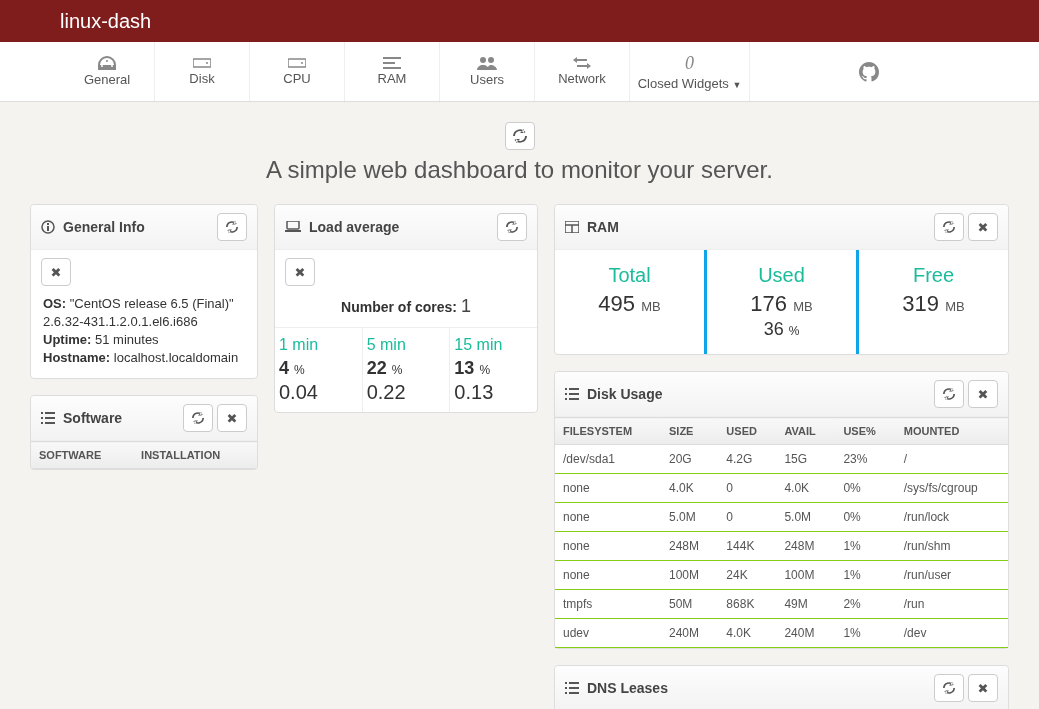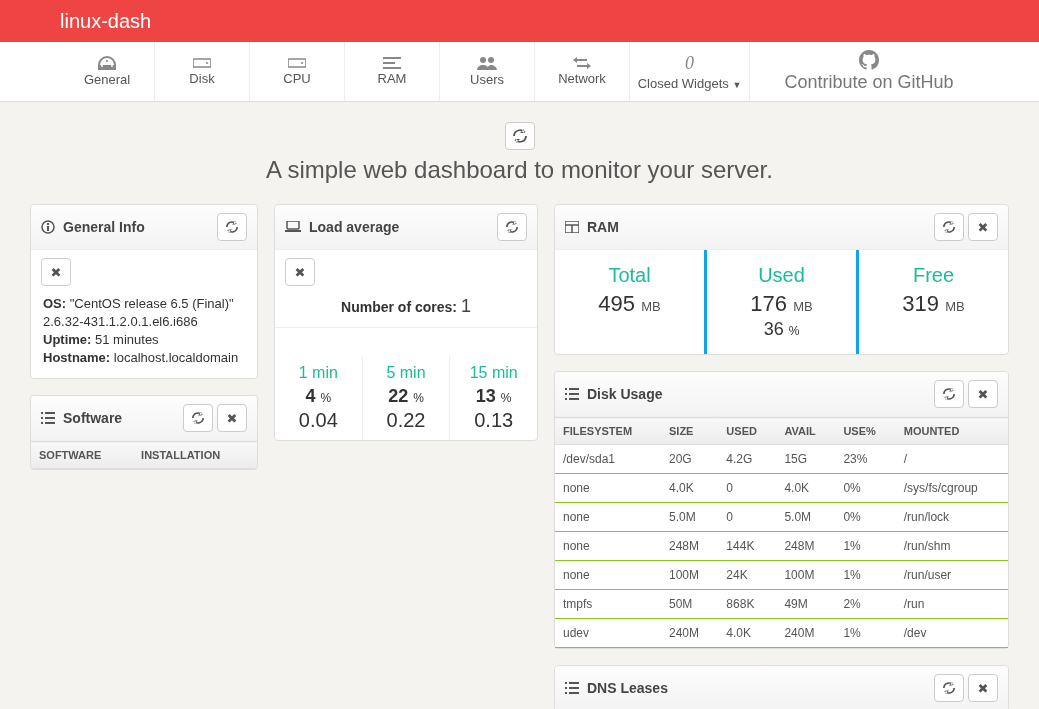--- a/index.html
+++ b/index.html
@@ -1,18 +1,18 @@
 <!DOCTYPE html>
 <html><head>
 <meta charset="utf-8">
 <style>
 * { box-sizing: border-box; margin: 0; padding: 0; }
 body { font-family: "Helvetica Neue", Helvetica, Arial, sans-serif; background: #f5f3ef; color: #333; font-size: 14px; }
 
-.topbar { background: #ef4444; height: 42px; display: flex; align-items: center; padding: 0 20px; }
+.topbar { background: #7f1d1d; height: 42px; display: flex; align-items: center; padding: 0 20px; }
 .brand { color: #fff; font-size: 20px; font-weight: 500; padding-left: 40px; }
 
 .navbar { background: #fff; border-bottom: 1px solid #ddd; display: flex; height: 60px; padding: 0 60px; }
 .nav-item { flex: 0 0 auto; width: 95px; display: flex; flex-direction: column; align-items: center; justify-content: center; border-right: 1px solid #eee; color: #777; cursor: pointer; gap: 2px; }
 .nav-item.wide { width: 120px; }
 .nav-item.wider { width: 220px; }
 .nav-item .icon { font-size: 16px; color: #888; }
 .nav-item .label { font-size: 13px; color: #555; }
 .nav-item.wider .label { font-size: 18px; color: #777; }
 
@@ -36,21 +36,21 @@
 .closebtn-row { padding: 8px 10px 0 10px; }
 
 .kv { margin-bottom: 3px; }
 .kv b { font-weight: bold; }
 
 .cores-row { text-align: center; padding: 10px 0; border-bottom: 1px solid #eee; }
 .cores-row b { font-weight: bold; }
 .cores-val { font-size: 18px; color: #444; }
 
 .load-grid { display: flex; }
-.load-cell { flex: 1; text-align: center; padding: 8px 4px; border-right: 1px solid #eee; margin-top: 28px; }
+.load-cell { flex: 1; padding: 8px 4px; border-right: 1px solid #eee; }
 .load-cell:last-child { border-right: none; }
 .load-lab { color: #1abc9c; font-size: 16px; margin-bottom: 4px; }
 .load-pct { font-size: 18px; color: #333; }
 .load-pct .pctmark { font-size: 12px; }
 .load-raw { font-size: 20px; color: #333; margin-top: 2px; }
 
 .ram-grid { display: flex; }
 .ram-cell { flex: 1; text-align: center; padding: 14px 4px; border-right: 3px solid #0ea5e9; }
 .ram-cell:last-child { border-right: none; }
 .ram-lab { color: #1abc9c; font-size: 20px; margin-bottom: 4px; }
@@ -130,21 +130,20 @@
   <div class="nav-item wide">
     <span class="icon" style="font-style:italic;font-family:serif;font-size:18px;">0</span>
     <span class="label"><span>Closed Widgets</span> <span style="font-size:9px;">▼</span></span>
   </div>
   <div class="nav-item wider" style="border-right:none;margin-left:auto;">
     <span class="icon">
       <svg width="20" height="20" viewBox="0 0 16 16">
           <path fill="#888" d="M8 0C3.58 0 0 3.58 0 8c0 3.54 2.29 6.53 5.47 7.59.4.07.55-.17.55-.38 0-.19-.01-.82-.01-1.49-2.01.37-2.53-.49-2.69-.94-.09-.23-.48-.94-.82-1.13-.28-.15-.68-.52-.01-.53.63-.01 1.08.58 1.23.82.72 1.21 1.87.87 2.33.66.07-.52.28-.87.51-1.07-1.78-.2-3.64-.89-3.64-3.95 0-.87.31-1.59.82-2.15-.08-.2-.36-1.02.08-2.12 0 0 .67-.21 2.2.82.64-.18 1.32-.27 2-.27.68 0 1.36.09 2 .27 1.53-1.04 2.2-.82 2.2-.82.44 1.1.16 1.92.08 2.12.51.56.82 1.27.82 2.15 0 3.07-1.87 3.75-3.65 3.95.29.25.54.73.54 1.48 0 1.07-.01 1.93-.01 2.2 0 .21.15.46.55.38A8.013 8.013 0 0016 8c0-4.42-3.58-8-8-8z"></path>
         </svg>
     </span>
-    <span class="label">Contribute on GitHub</span>
   </div>
 </div>
 
 <div class="main">
   <div class="refresh-bar">
     <span class="btn">
       <svg width="14" height="14" viewBox="0 0 14 14">
           <path fill="#555" d="M12 7a5 5 0 01-9 3l-1.5 1A7 7 0 0014 7h-2zM2 7a5 5 0 019-3l1.5-1A7 7 0 000 7h2zM11 0v4H7zM3 14v-4h4z"></path>
         </svg>
     </span>

